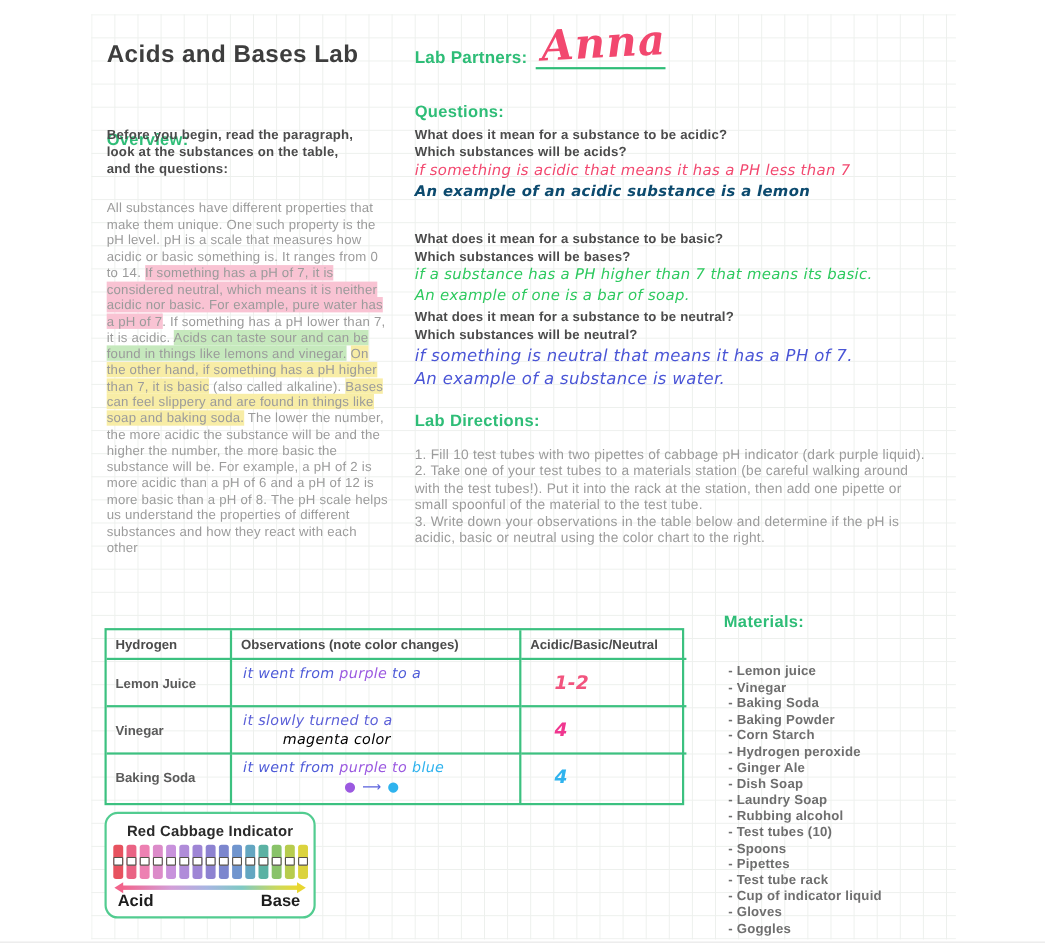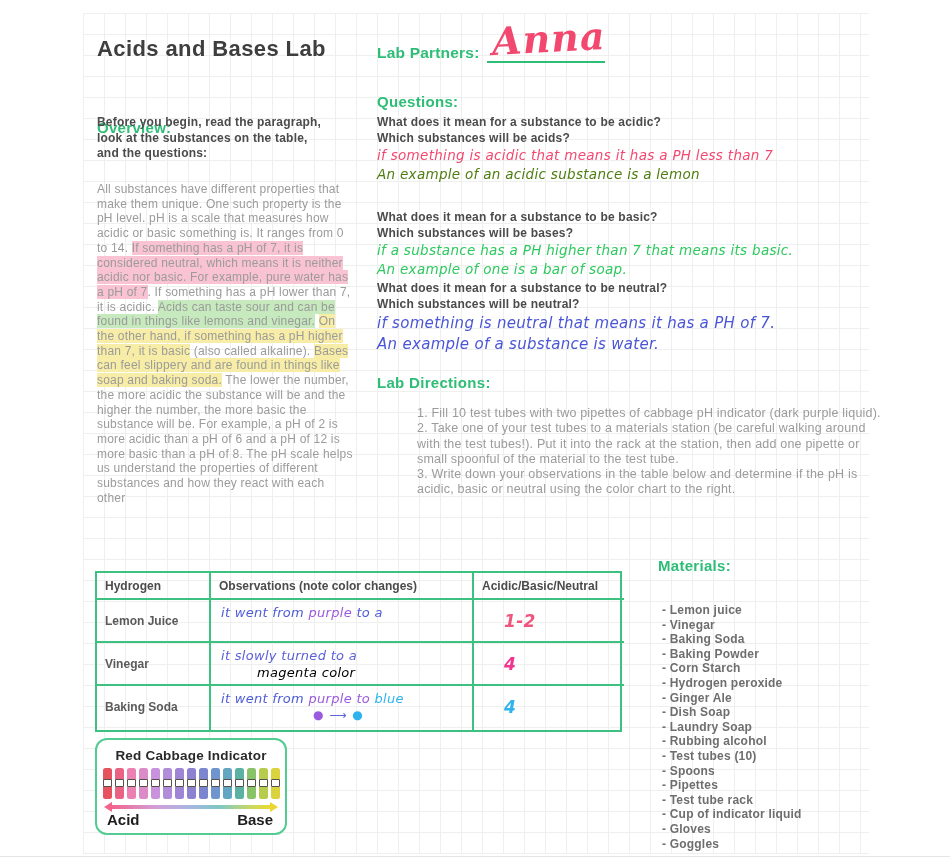--- a/index.html
+++ b/index.html
@@ -18,21 +18,21 @@
   .section-heading{position:absolute;font-size:15px;font-weight:bold;letter-spacing:.3px;}
   .overview-intro{position:absolute;left:97px;top:115px;width:232px;font-size:12px;font-weight:bold;color:#4b4b4b;line-height:15.5px;letter-spacing:.2px;}
   .overview-paragraph{position:absolute;left:97px;top:182px;width:258px;font-size:12px;color:#9b9b9b;line-height:14.7px;letter-spacing:.2px;}
 
   .qblock{position:absolute;left:377px;width:473px;}
   .qline{font-size:12px;font-weight:bold;color:#4b4b4b;line-height:15.5px;letter-spacing:.2px;}
   .hand{font-family:"DejaVu Sans",sans-serif;font-style:italic;letter-spacing:.3px;}
   .answer-line{font-size:13.5px;line-height:17.5px;margin-top:1px;}
   .answer-large .answer-line{font-size:15px;line-height:20px;}
 
-  .directions{position:absolute;left:377px;top:406px;width:466px;font-size:12.5px;color:#9b9b9b;line-height:15.3px;letter-spacing:.2px;padding-left:40px;}
+  .directions{position:absolute;left:377px;top:406px;width:466px;font-size:12.5px;color:#9b9b9b;line-height:15.3px;letter-spacing:.2px;}
   .directions p{margin:0;}
 
   .lab-table{position:absolute;left:95px;top:571px;width:527px;display:grid;
     grid-template-columns:114px 263px 150px;grid-template-rows:27px 43px 43px 44px;
     border:2px solid #3cc180;box-sizing:border-box;}
   .tcell{border-right:2px solid #3cc180;border-bottom:2px solid #3cc180;box-sizing:border-box;overflow:hidden;}
   .tcell.last-col{border-right:none;}
   .tcell.last-row{border-bottom:none;}
   .th{padding:6px 6px 0 8px;font-size:12px;font-weight:bold;color:#4b4b4b;}
   .material-cell{padding:14px 4px 0 8px;font-size:12px;font-weight:bold;color:#5a5a5a;}
@@ -73,21 +73,21 @@
   <div class="section-heading" style="left: 97px; top: 93px; color: rgb(46, 189, 119); margin-top: 26px;">Overview:</div>
   <div class="overview-intro">Before you begin, read the paragraph, look at the substances on the table, and the questions:</div>
   <div class="overview-paragraph"><span>All substances have different properties that make them unique. One such property is the pH level. pH is a scale that measures how acidic or basic something is. It ranges from 0 to 14. </span><span style="background-color: rgb(249, 195, 211);">If something has a pH of 7, it is considered neutral, which means it is neither acidic nor basic. For example, pure water has a pH of 7</span><span>. If something has a pH lower than 7, it is acidic. </span><span style="background-color: rgb(198, 233, 189);">Acids can taste sour and can be found in things like lemons and vinegar.</span><span> </span><span style="background-color: rgb(248, 237, 166);">On the other hand, if something has a pH higher than 7, it is basic</span><span> (also called alkaline). </span><span style="background-color: rgb(248, 237, 166);">Bases can feel slippery and are found in things like soap and baking soda.</span><span> The lower the number, the more acidic the substance will be and the higher the number, the more basic the substance will be. For example, a pH of 2 is more acidic than a pH of 6 and a pH of 12 is more basic than a pH of 8. The pH scale helps us understand the properties of different substances and how they react with each other</span></div>
 
   <div class="section-heading" style="left: 377px; top: 93px; color: rgb(46, 189, 119);">Questions:</div>
 
   <div class="qblock" style="top:115px;">
     <div class="qline">What does it mean for a substance to be acidic?</div>
     <div class="qline">Which substances will be acids?</div>
     <div class="hand answer-line" style="color: rgb(242, 72, 111);">if something is acidic that means it has a PH less than 7</div>
-    <div class="hand answer-line" style="color: #4d7c0f;">An example of an acidic substance is a lemon</div>
+    <div class="hand answer-line" style="color: #0c4a6e; font-weight: bold;">An example of an acidic substance is a lemon</div>
   </div>
 
   <div class="qblock" style="top:210px;">
     <div class="qline">What does it mean for a substance to be basic?</div>
     <div class="qline">Which substances will be bases?</div>
     <div class="hand answer-line" style="color: rgb(45, 201, 94);">if a substance has a PH higher than 7 that means its basic.</div>
     <div class="hand answer-line" style="color: rgb(45, 201, 94);">An example of one is a bar of soap.</div>
   </div>
 
   <div class="qblock answer-large" style="top:281px;">

